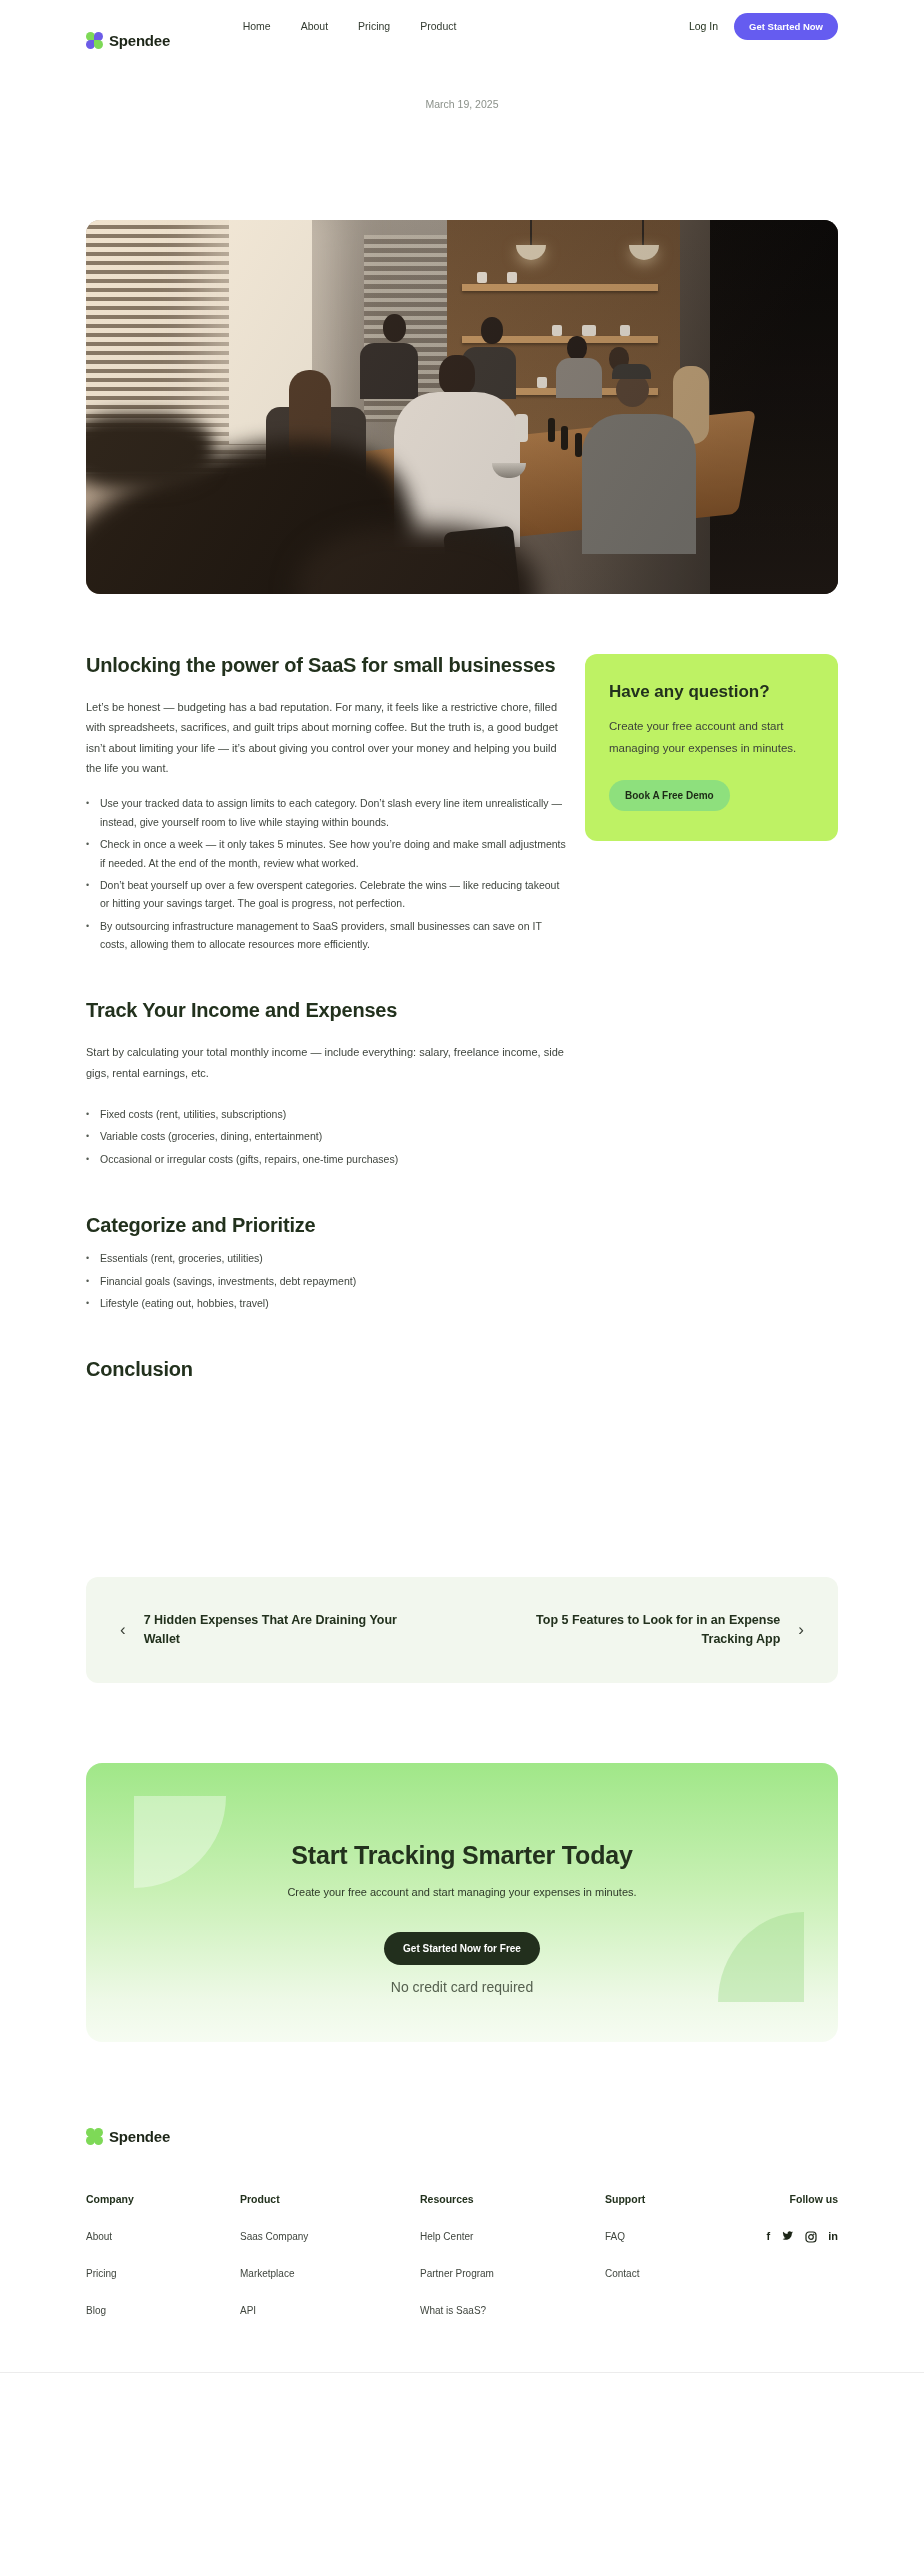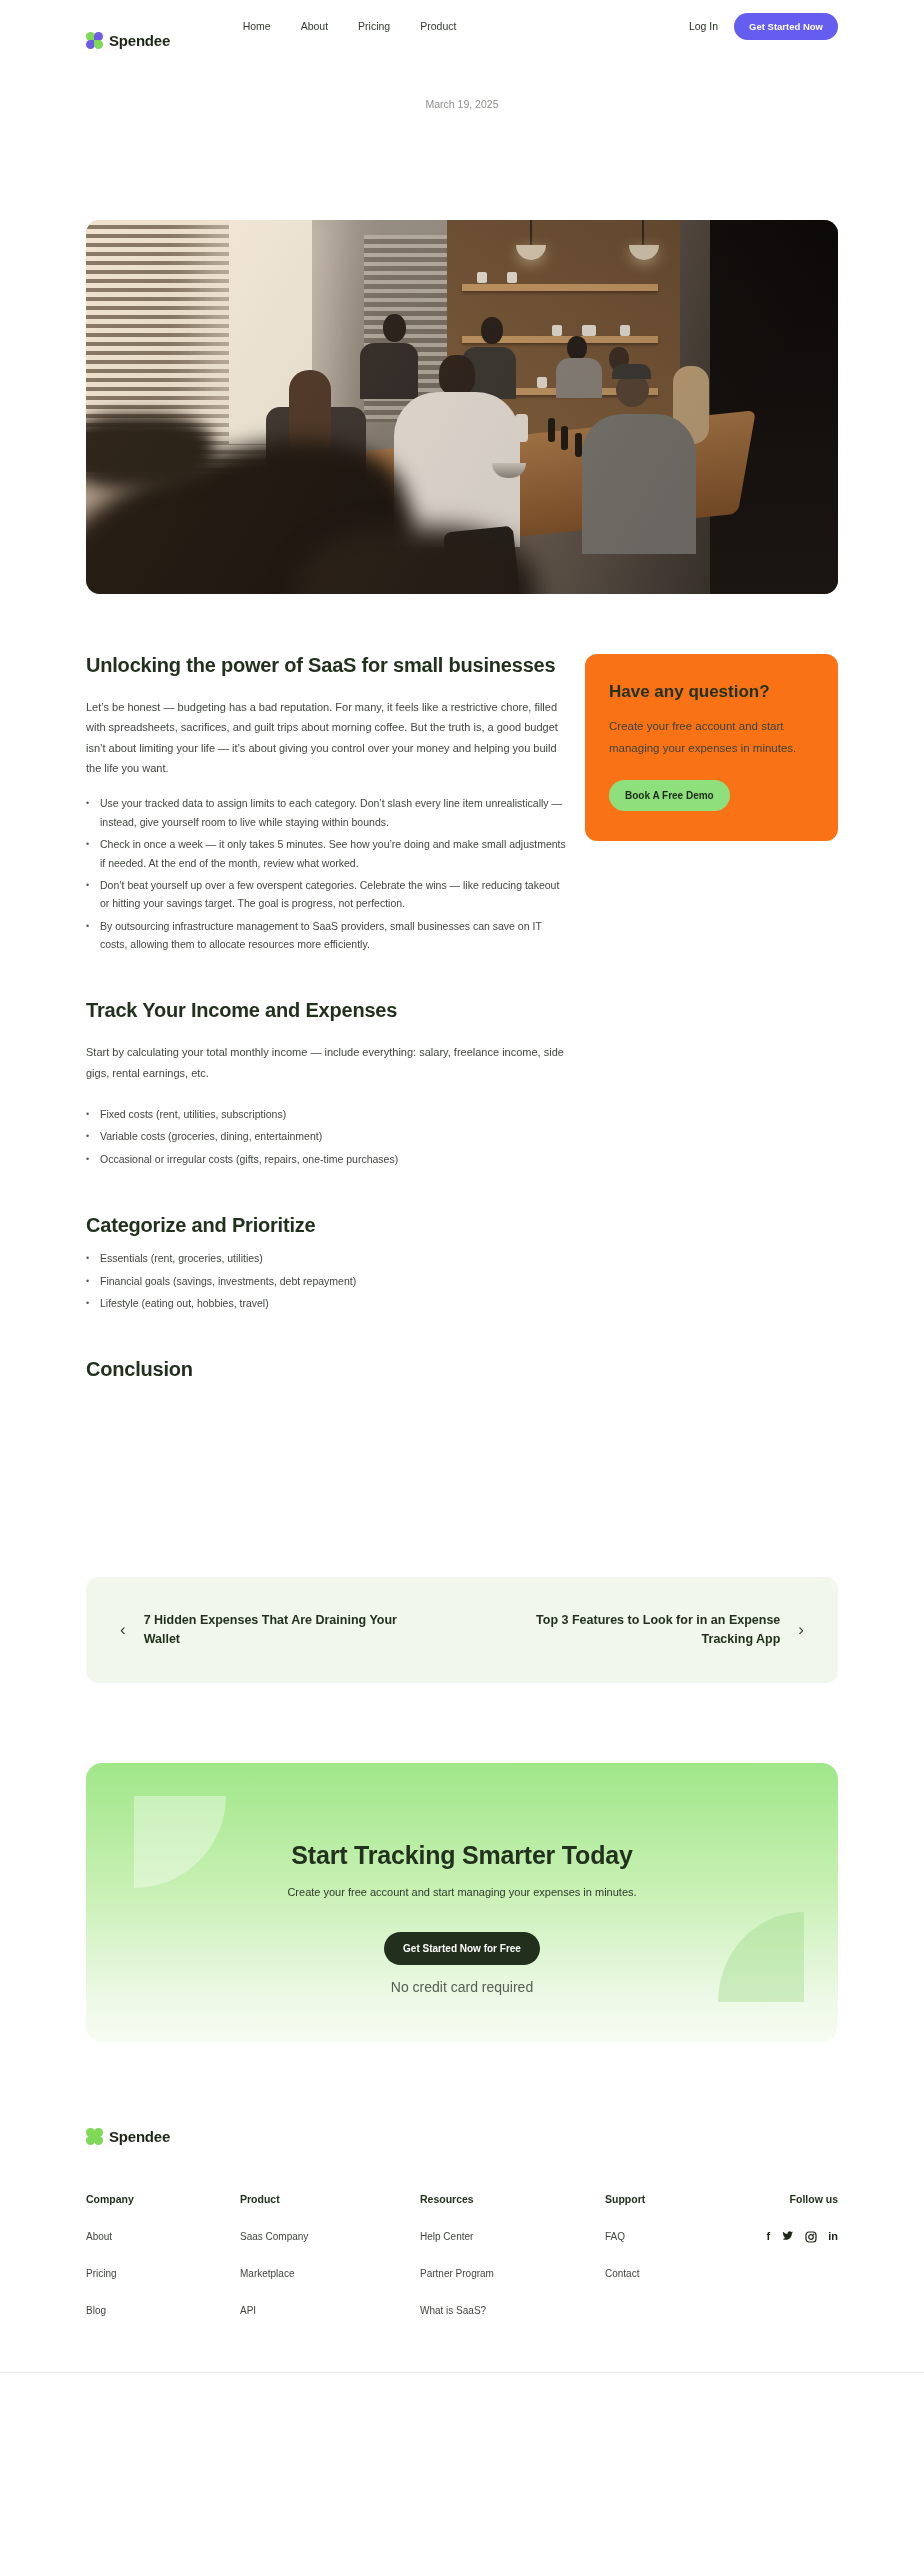--- a/index.html
+++ b/index.html
@@ -61,21 +61,21 @@
   .col-left { width:480px; }
   h2 { font-size:20px; font-weight:600; color:#22311d; letter-spacing:-0.2px; margin-bottom:20px; }
   .para { font-size:11px; line-height:1.85; color:#40463f; }
   ul.bullets { list-style:none; margin-top:16px; }
   ul.bullets li { position:relative; padding-left:14px; font-size:10.5px; line-height:1.75; color:#40463f; margin-bottom:4px; }
   ul.bullets li::before { content:"•"; position:absolute; left:0; top:0; color:#565c55; font-size:9px; line-height:2.1; }
   .section { margin-bottom:46px; }
   .section.tight h2 { margin-bottom:10px; }
 
   .col-right { width:253px; }
-  .question-card { background:#f97316; border-radius:12px; padding:28px 24px 30px; }
+  .question-card { background:#bef264; border-radius:12px; padding:28px 24px 30px; }
   .question-card h3 { font-size:17px; font-weight:600; color:#22311d; margin-bottom:14px; }
   .question-card p { font-size:11.5px; line-height:1.9; color:#3c423a; }
   .btn-green { margin-top:20px; background:#8EE07D; color:#1c2a16; font-size:10px; font-weight:600; border:none; border-radius:999px; padding:10px 16px; cursor:pointer; }
 
   
   .postnav { margin:150px 86px 0; background:#f2f7ee; border-radius:12px; height:106px; display:flex; align-items:center; justify-content:space-between; padding:0 34px; }
   .pn-side { display:flex; align-items:center; gap:18px; cursor:pointer; max-width:300px; }
   .pn-chevron { font-size:17px; color:#3a4037; font-weight:400; }
   .pn-title { font-size:12.5px; font-weight:600; line-height:1.55; color:#22311d; }
   .pn-next { text-align:right; }
@@ -233,21 +233,21 @@
     </div>
   </div>
 </div>
 
 <div class="postnav">
   <div class="pn-side">
     <span class="pn-chevron">‹</span>
     <span class="pn-title">7 Hidden Expenses That Are Draining Your Wallet</span>
   </div>
   <div class="pn-side pn-next">
-    <span class="pn-title">Top 3 Features to Look for in an Expense Tracking App</span>
+    <span class="pn-title">Top 5 Features to Look for in an Expense Tracking App</span>
     <span class="pn-chevron">›</span>
   </div>
 </div>
 
 <div class="cta">
   <div class="cta-q1"></div>
   <div class="cta-q2"></div>
   <h2>Start Tracking Smarter Today</h2>
   <div class="cta-sub">Create your free account and start managing your expenses in minutes.</div>
   <button class="btn-dark">Get Started Now for Free</button>

